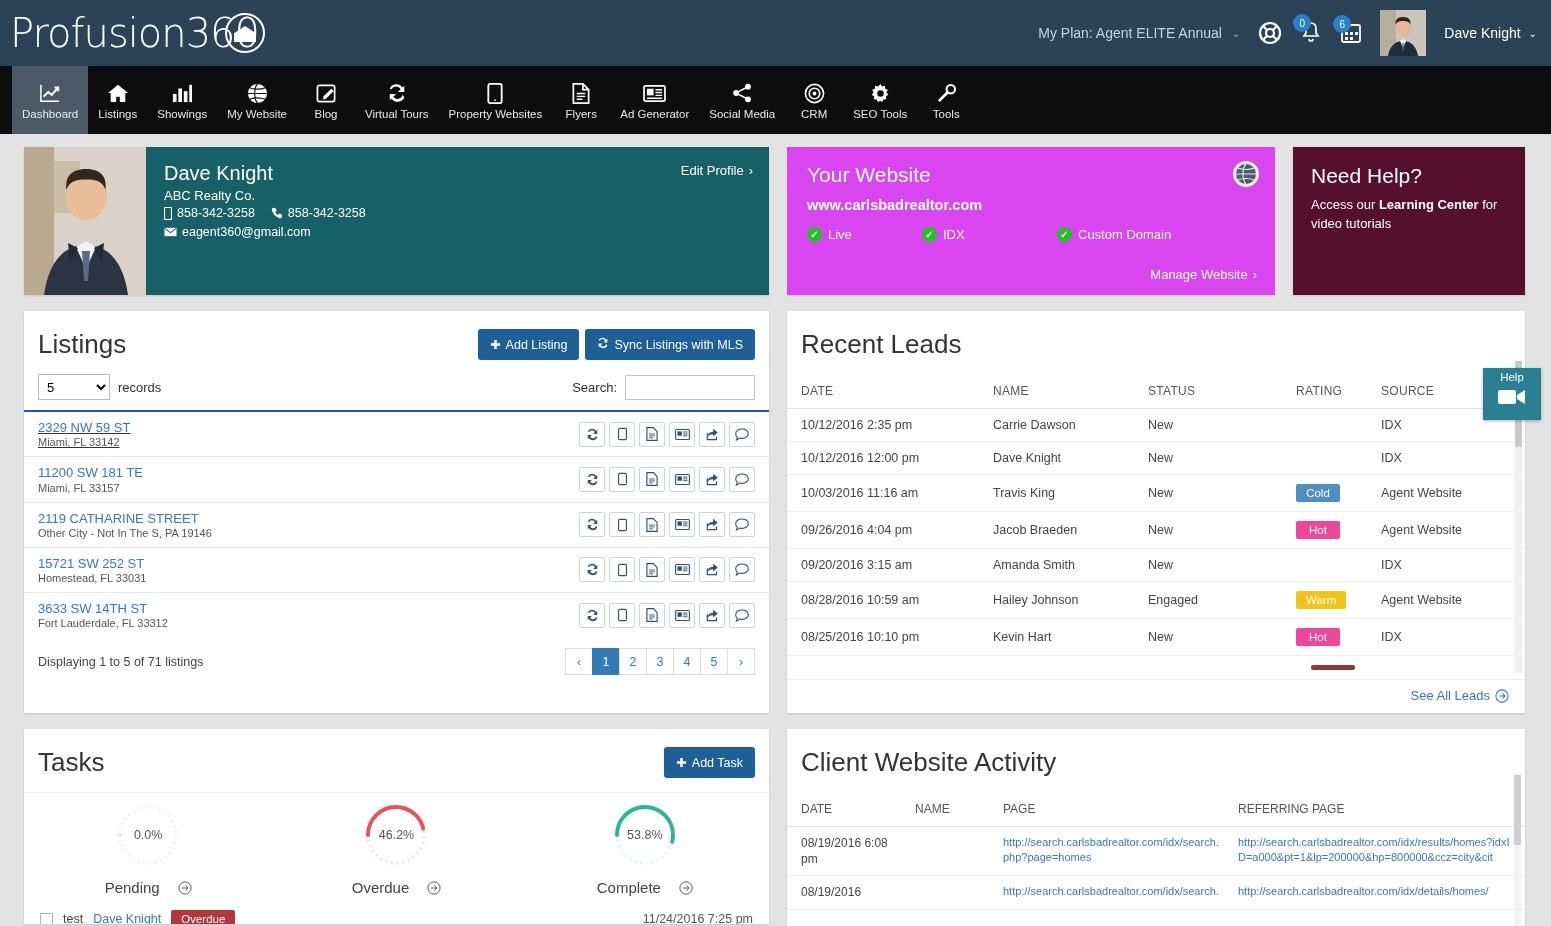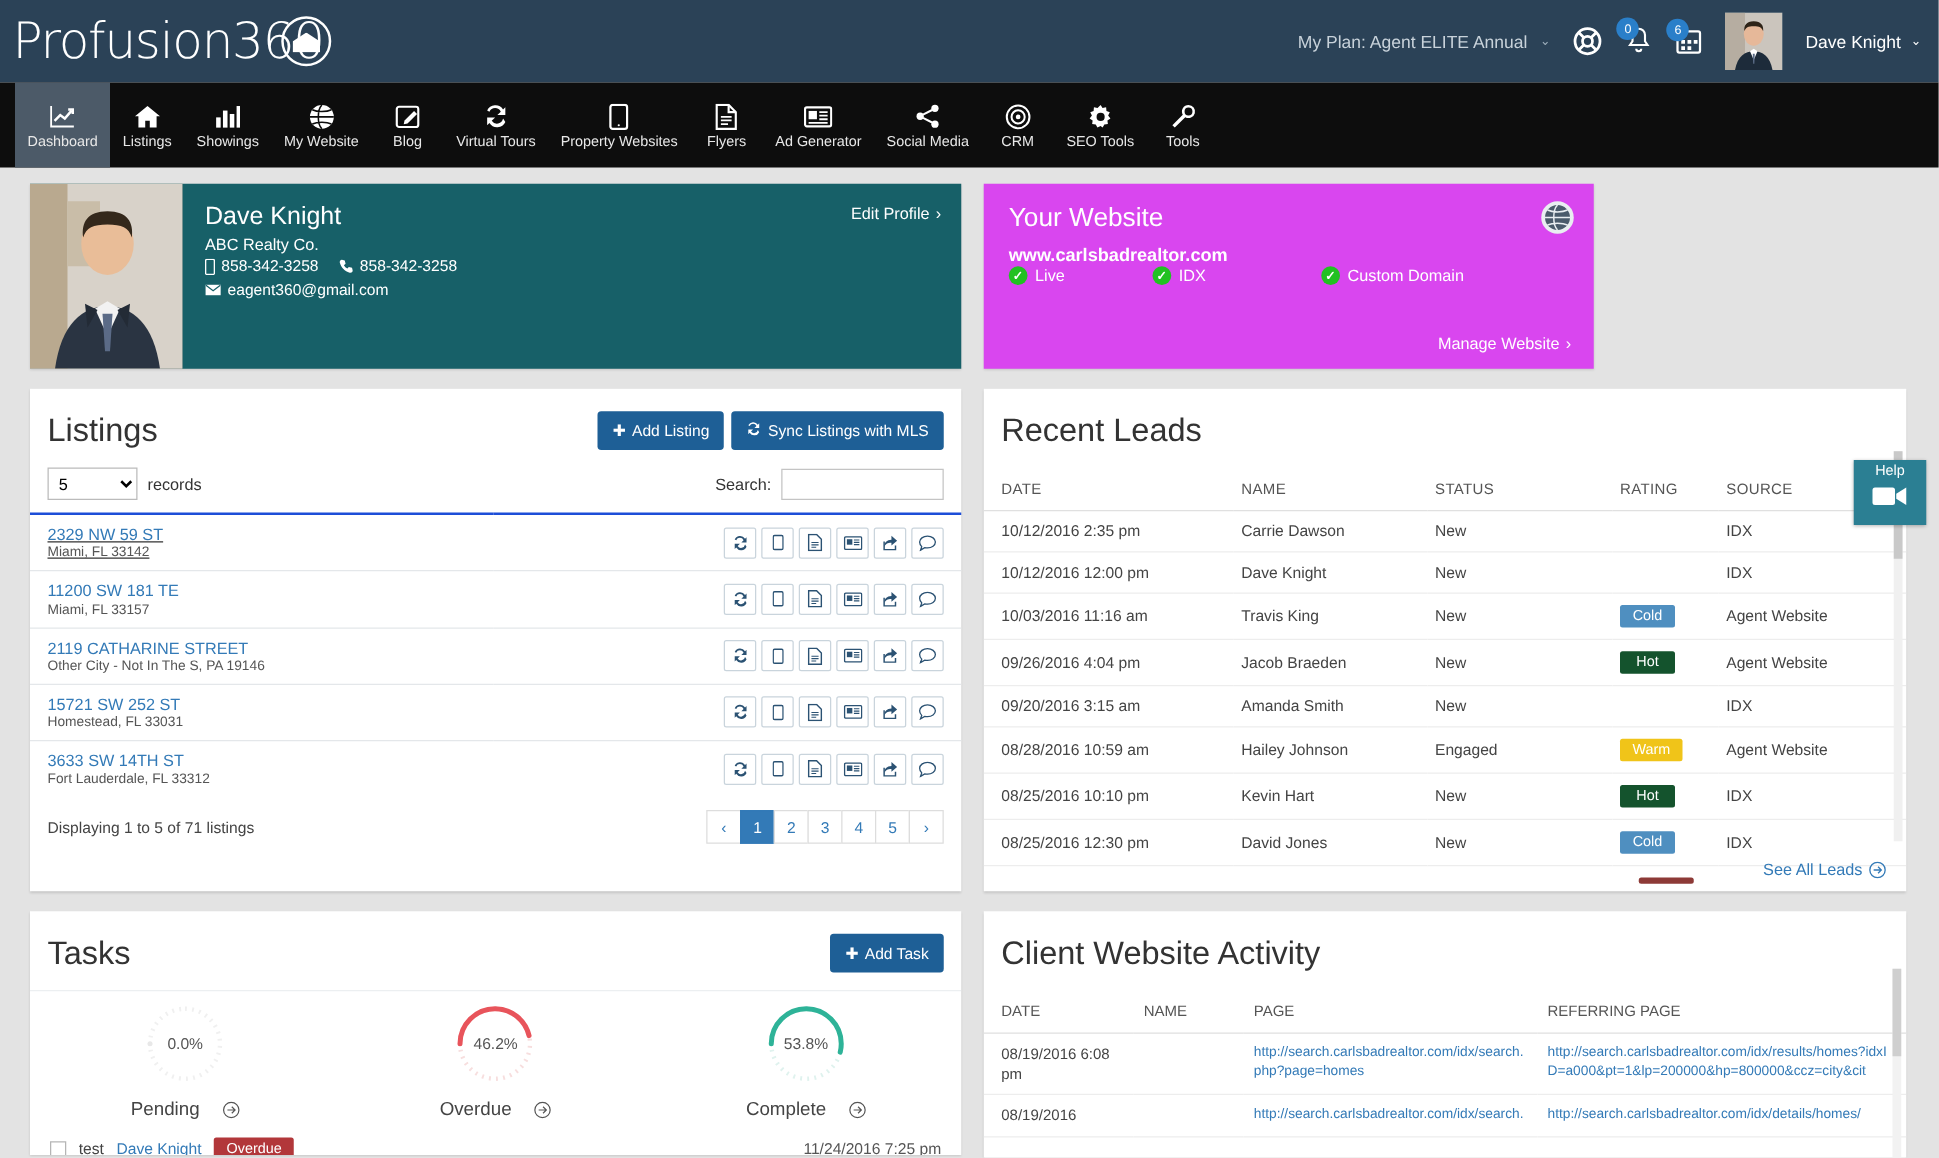--- a/index.html
+++ b/index.html
@@ -83,21 +83,21 @@
     position: absolute; top: 16px; right: 16px; font-size: 13px;
     color: #fff; cursor: pointer; display:flex; align-items:center; gap:5px;
   }
 
   
   .website-card {
     width: 488px; height: 148px; background: #d946ef; color: #fff;
     padding: 16px 20px; position: relative; box-shadow: 0 1px 2px rgba(0,0,0,.12);
   }
   .website-title { font-size: 21px; font-weight: 300; margin-bottom: 10px; }
-  .website-url { font-size: 14.5px; font-weight: bold; }
+  .website-url { font-size: 14.5px; font-weight: bold; margin-bottom: 14px; }
   .status-row { display: flex; gap: 0; font-size: 13px; }
   .status-item { display: flex; align-items: center; gap: 6px; }
   .status-item:nth-child(1){width:115px;}
   .status-item:nth-child(2){width:135px;}
   .check-ic {
     width: 15px; height: 15px; border-radius: 50%; background: #22c122;
     display:flex; align-items:center; justify-content:center;
     color:#fff; font-size:10px; font-weight:bold;
   }
   .globe-ic {
@@ -186,21 +186,21 @@
     letter-spacing:.3px; padding: 10px 6px; border-bottom:1px solid #e0e0e0;
   }
   .lead-table td { padding: 9px 6px; border-bottom: 1px solid #ededed; color:#444;}
   .lead-table tr td:first-child, .lead-table tr th:first-child { padding-left: 14px;}
   .lead-name { color:#337ab7; cursor:pointer; }
   .tag {
     display:inline-block; padding: 3px 10px; color:#fff; font-size:11.5px;
     border-radius:2px; min-width:44px; text-align:center;
   }
   .tag.cold { background:#4f8fc0; }
-  .tag.hot  { background:#14532d; }
+  .tag.hot  { background:#ec4899; }
   .tag.warm { background:#f0c419; }
   .see-all {
     position:absolute; bottom: 10px; right: 16px; font-size:13px; color:#337ab7;
     cursor:pointer; display:flex; align-items:center; gap:5px;
   }
   .cut-tag {
     width:44px; height:5px; background:#8d3a37; margin:0 auto; border-radius:2px;
   }
   .scroll-track {
     position:absolute; top:50px; right:3px; width:7px; bottom:40px; background:#f0f0f0;
@@ -512,20 +512,26 @@
             <circle cx="11" cy="11" r="10" fill="#4a5b6b"></circle>
             <path d="M11 1c-4 4-4 16 0 20M1 11h20M3 5c4 2 12 2 16 0M3 17c4-2 12-2 16 0" stroke="#e9eef1" stroke-width="1.2" fill="none"></path>
           </svg>
       </div>
       <div class="manage-web">
         <span>Manage Website</span>
         <span>›</span>
       </div>
     </div>
 
+    <div class="help-card">
+      <div class="help-title">Need Help?</div>
+      <div class="help-text">
+        <span>Access our </span><b>Learning Center</b><span> for video tutorials</span>
+      </div>
+    </div>
   </div>
 
   <div class="row mt">
 
     <div class="panel listings-panel">
       <div class="panel-head">
         <div class="panel-title">Listings</div>
         <div class="btn-group">
           <button class="btn">
             <span>✚</span>
@@ -862,27 +868,20 @@
             <td>Agent Website</td>
           </tr>
           <tr>
             <td>08/25/2016 10:10 pm</td>
             <td class="lead-name">Kevin Hart</td>
             <td>New</td>
             <td><span class="tag hot">Hot</span></td>
             <td>IDX</td>
           </tr>
           <tr>
-            <td>08/25/2016 12:30 pm</td>
-            <td class="lead-name">David Jones</td>
-            <td>New</td>
-            <td><span class="tag cold">Cold</span></td>
-            <td>IDX</td>
-          </tr>
-          <tr>
             <td></td>
             <td></td>
             <td></td>
             <td>
                 <div class="cut-tag"></div>
               </td>
             <td></td>
           </tr>
         </tbody>
       </table>

